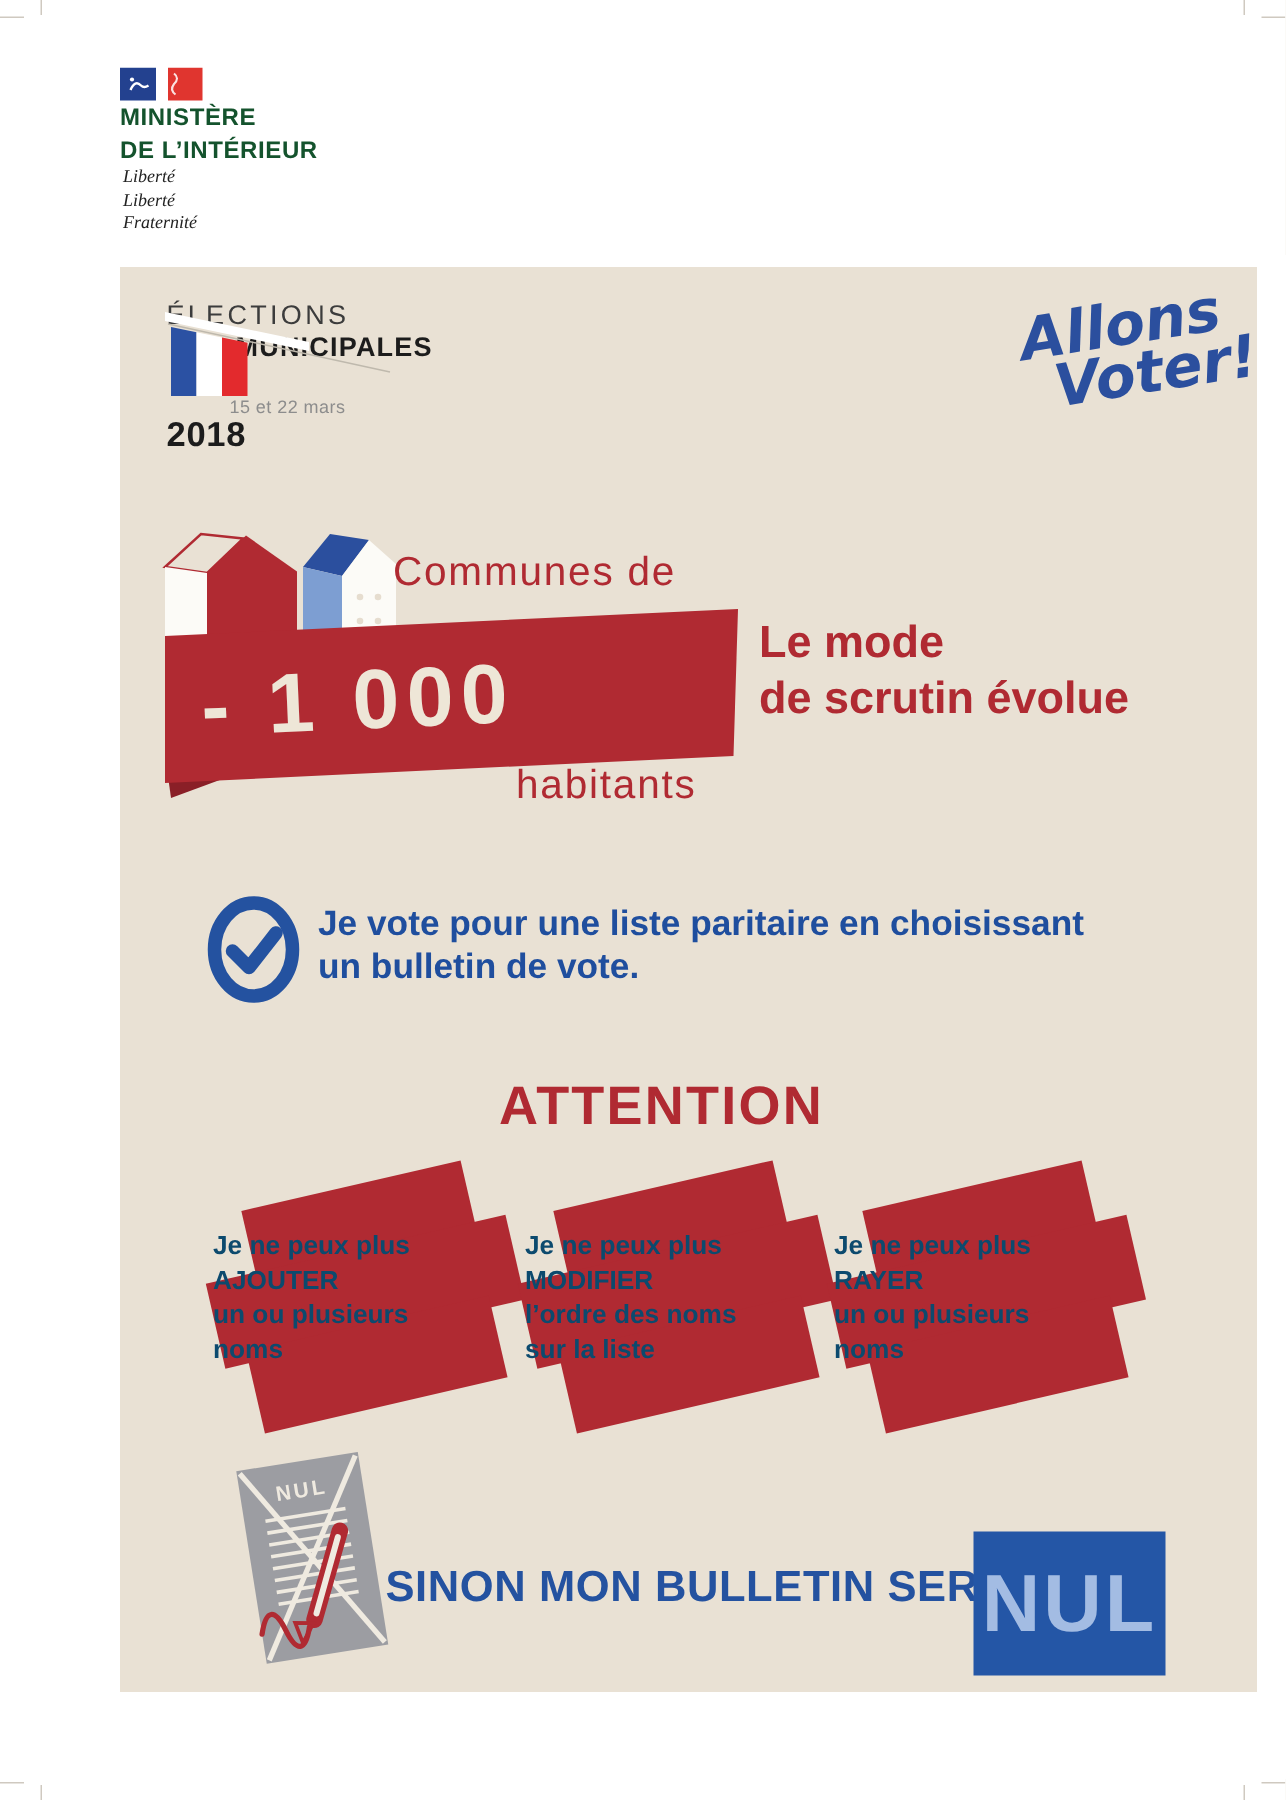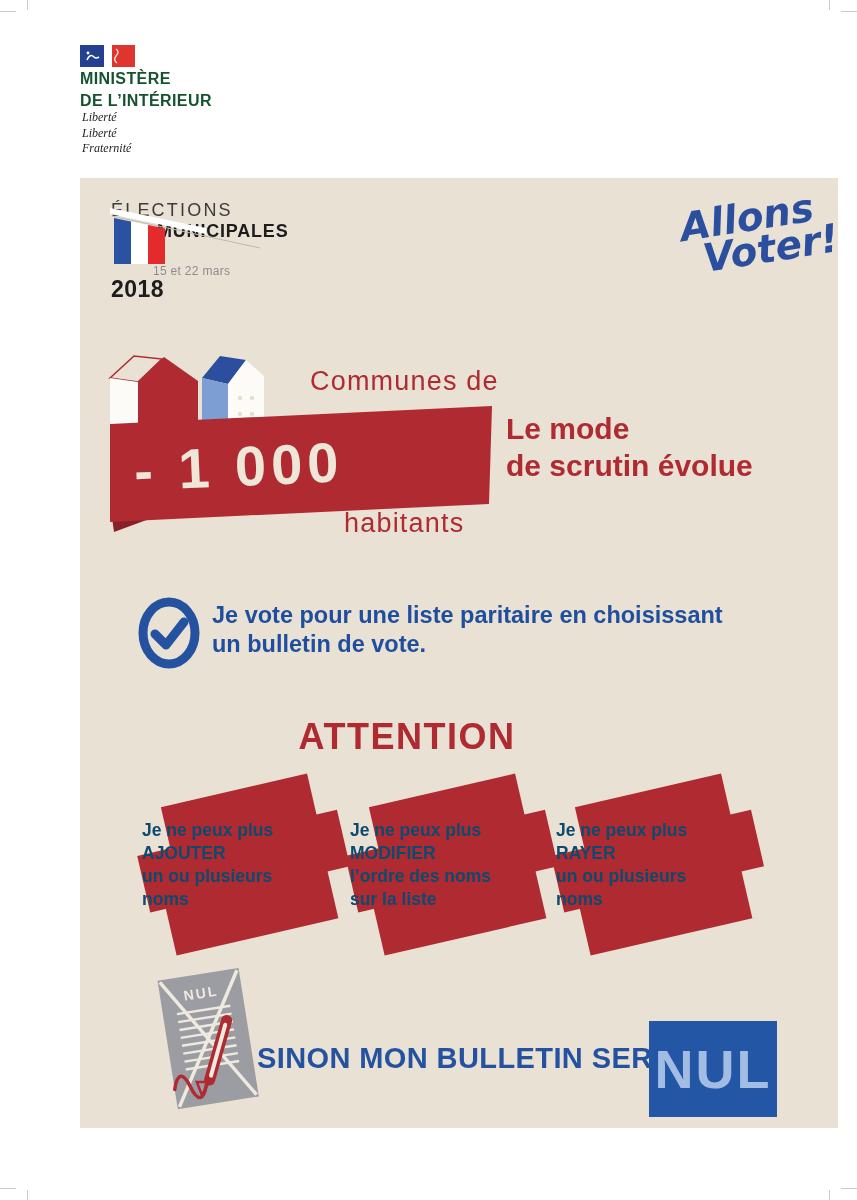--- a/index.html
+++ b/index.html
@@ -25,32 +25,32 @@
   .badge-dates{position:absolute;left:111px;top:264px;font-size:12px;color:#8d8d8d;letter-spacing:.3px;margin-left:42px;}
   .badge-year{position:absolute;left:111px;top:276px;font-size:23px;font-weight:800;color:#1c1c1c;letter-spacing:.5px;}
 
   
   .slogan{position:absolute;left:682px;top:196px;width:170px;transform:rotate(-9deg);
           color:#2B4F9E;font-family:"DejaVu Sans",sans-serif;font-style:italic;font-weight:800;}
   .slogan .l1{font-size:39px;line-height:38px;}
   .slogan .l2{font-size:39px;line-height:38px;margin-left:18px;margin-top:-4px;}
 
   
-  .hl-prefix{position:absolute;left:262px;top:366px;font-size:27px;font-weight:400;color:#B02A32;letter-spacing:1.2px;margin-left:48px;}
+  .hl-prefix{position:absolute;left:262px;top:366px;font-size:27px;font-weight:400;color:#B02A32;letter-spacing:1.2px;}
   .hl-number{position:absolute;left:134px;top:431px;width:340px;transform:rotate(-2.5deg);
              font-size:56px;font-weight:800;color:#EEE6D7;letter-spacing:5px;}
   .hl-suffix{position:absolute;left:344px;top:508px;font-size:27px;font-weight:400;color:#B02A32;letter-spacing:1.2px;}
   .hl-side{position:absolute;left:506px;top:410px;font-size:30px;font-weight:800;color:#B02A32;line-height:37px;}
 
   
   .intro-text{position:absolute;left:212px;top:601px;font-size:23.5px;font-weight:800;color:#1F4E9E;line-height:29px;}
 
   
   .attention{position:absolute;left:80px;top:716px;width:654px;text-align:center;
-             font-size:36px;font-weight:800;color:#B02A32;letter-spacing:1.5px;}
+             font-size:36px;font-weight:800;color:#B02A32;letter-spacing:1.5px;padding-left:34px;}
 
   
   .ribbon{position:absolute;top:776px;width:205px;height:190px;}
   .ribbon .shape{position:absolute;left:0;top:14px;width:205px;height:150px;transform:rotate(-13deg);}
   .ribbon .s1,.ribbon .s2,.ribbon .s3{position:absolute;background:#B02A32;}
   .ribbon .s1{left:34px;top:0;width:150px;height:50px;}
   .ribbon .s2{left:0;top:42px;width:205px;height:58px;}
   .ribbon .s3{left:16px;top:92px;width:166px;height:56px;}
   .ribbon .txt{position:absolute;left:0;right:0;top:43px;text-align:left;
                font-size:17.5px;font-weight:700;color:#0c4a6e;line-height:23px;}

